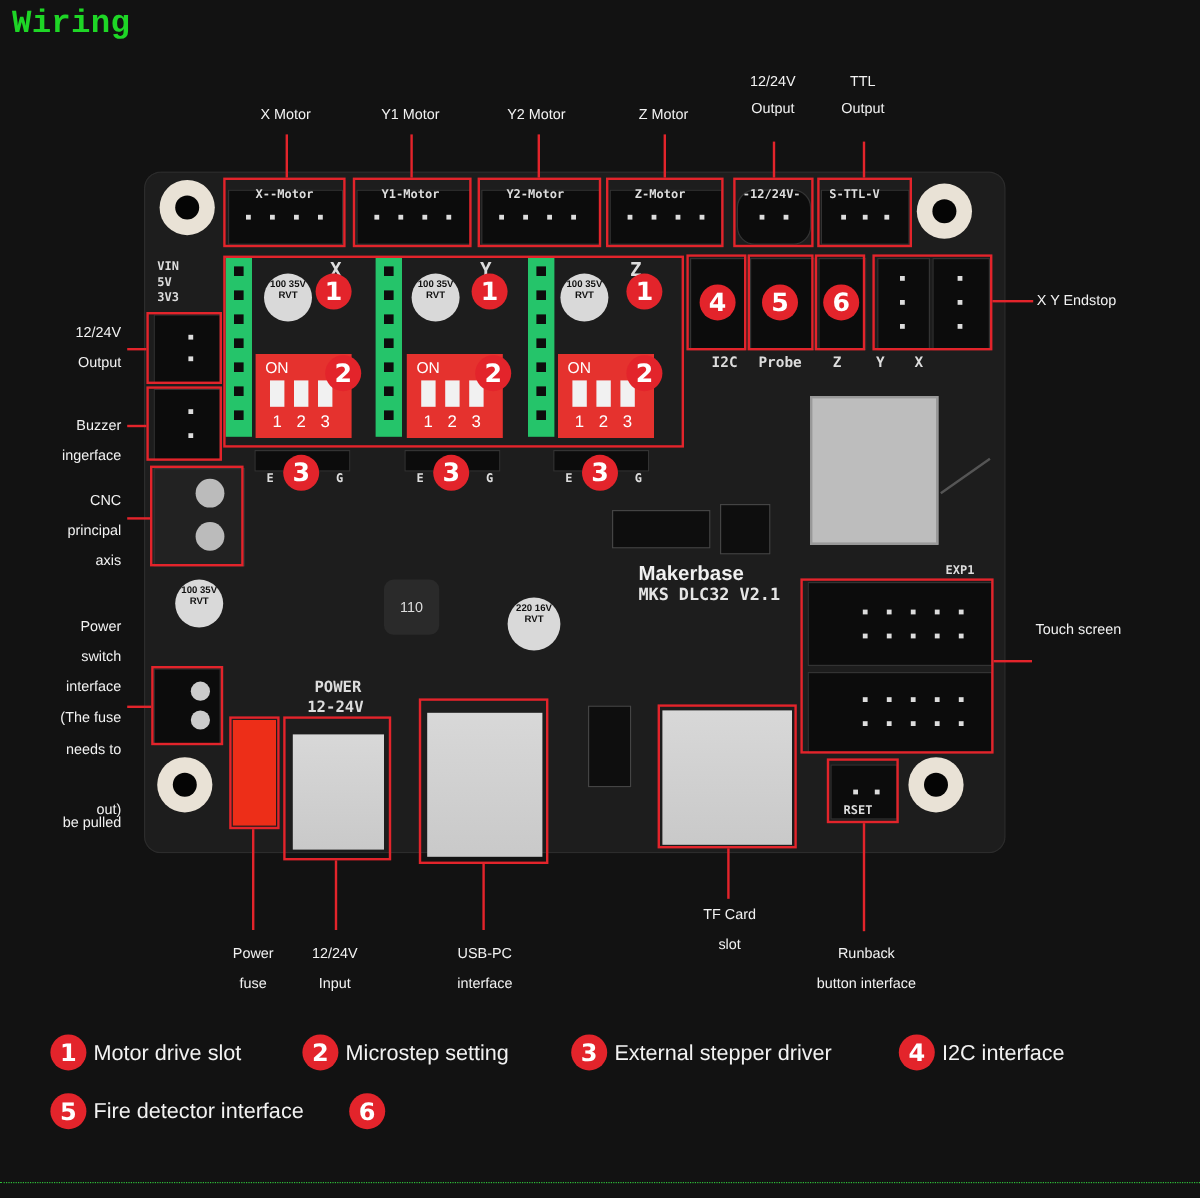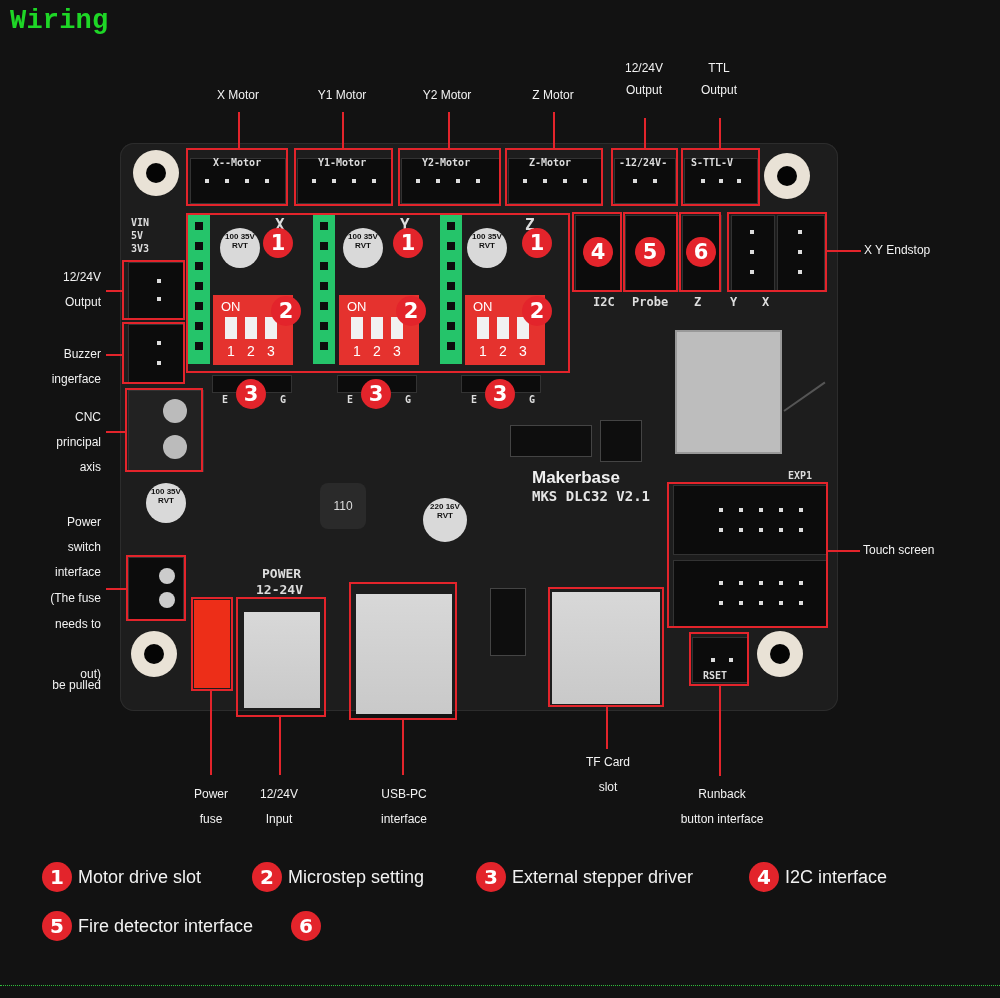--- a/index.html
+++ b/index.html
@@ -69,21 +69,21 @@
     <i class="pin" style="left:54px;top:20px"></i>
     <i class="pin" style="left:74px;top:20px"></i>
 </div>
 <div class="conn" style="left:508px;top:158px;width:92px;height:44px;">
   <span class="silk" style="left:20px;top:-2px;">Z-Motor</span>
   <i class="pin" style="left:14px;top:20px"></i>
     <i class="pin" style="left:34px;top:20px"></i>
     <i class="pin" style="left:54px;top:20px"></i>
     <i class="pin" style="left:74px;top:20px"></i>
 </div>
-<div class="conn" style="left:614px;top:158px;width:60px;height:44px;">
+<div class="conn" style="left:614px;top:158px;width:60px;height:44px;border-radius:15px;">
   <span class="silk" style="left:4px;top:-2px;">-12/24V-</span>
   <i class="pin" style="left:18px;top:20px"></i>
     <i class="pin" style="left:38px;top:20px"></i>
 </div>
 <div class="conn" style="left:684px;top:158px;width:72px;height:44px;">
   <span class="silk" style="left:6px;top:-2px;">S-TTL-V</span>
   <i class="pin" style="left:16px;top:20px"></i>
     <i class="pin" style="left:34px;top:20px"></i>
     <i class="pin" style="left:52px;top:20px"></i>
 </div>
@@ -307,21 +307,21 @@
 
 <div class="lbl c" style="left:196px;top:83px;width:84px;">X Motor</div>
 <div class="lbl c" style="left:297px;top:83px;width:90px;">Y1 Motor</div>
 <div class="lbl c" style="left:402px;top:83px;width:90px;">Y2 Motor</div>
 <div class="lbl c" style="left:510px;top:83px;width:86px;">Z Motor</div>
 <div class="lbl c" style="left:604px;top:56px;width:80px;">12/24V</div>
 <div class="lbl c" style="left:604px;top:78px;width:80px;">Output</div>
 <div class="lbl c" style="left:682px;top:56px;width:74px;">TTL</div>
 <div class="lbl c" style="left:682px;top:78px;width:74px;">Output</div>
 <div class="lbl" style="left:864px;top:238px;">X Y Endstop</div>
-<div class="lbl" style="left:863px;top:538px;">Touch screen</div>
+<div class="lbl" style="left:863px;top:512px;">Touch screen</div>
 
 <div class="lbl r" style="left:0;top:265px;width:101px;">12/24V</div>
 <div class="lbl r" style="left:0;top:290px;width:101px;">Output</div>
 <div class="lbl r" style="left:0;top:342px;width:101px;">Buzzer</div>
 <div class="lbl r" style="left:0;top:367px;width:101px;">ingerface</div>
 <div class="lbl r" style="left:0;top:405px;width:101px;">CNC</div>
 <div class="lbl r" style="left:0;top:430px;width:101px;">principal</div>
 <div class="lbl r" style="left:0;top:455px;width:101px;">axis</div>
 <div class="lbl r" style="left:0;top:510px;width:101px;">Power</div>
 <div class="lbl r" style="left:0;top:535px;width:101px;">switch</div>

